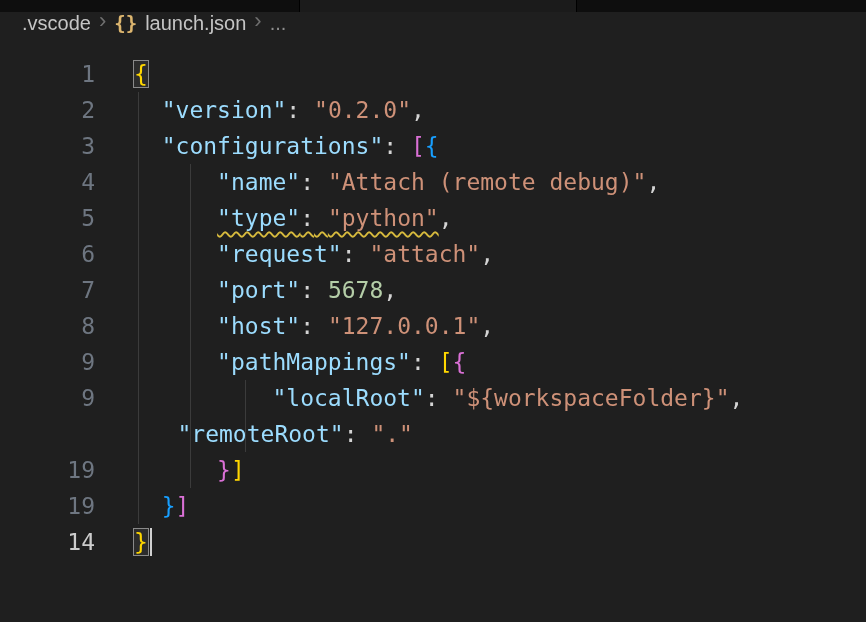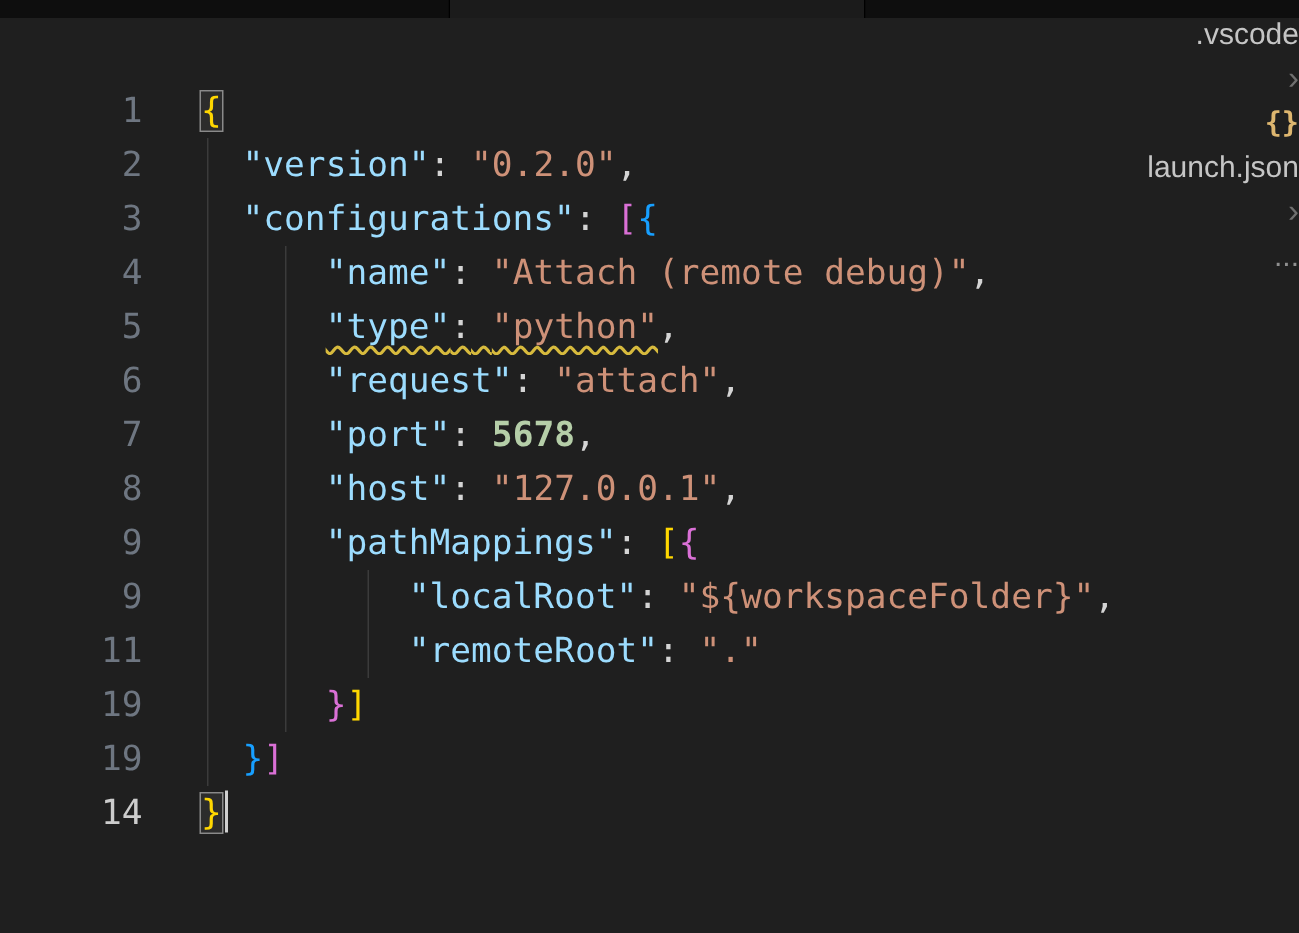--- a/index.html
+++ b/index.html
@@ -6,21 +6,21 @@
   body{
     width:866px;height:622px;overflow:hidden;
     background:var(--bg,#1f1f1f);
     font-family:"Liberation Sans", sans-serif;
   }
   
   .tabstrip{position:relative;width:866px;height:12px;background:#0e0e0e;}
   .tabstrip .seg{position:absolute;top:0;height:12px;background:#1b1b1b;border-left:1px solid #000;border-right:1px solid #000;}
 
   
-  .breadcrumbs{height:44px;display:flex;align-items:flex-end;padding-left:22px;gap:8px;flex-direction:column;}
+  .breadcrumbs{height:44px;display:flex;align-items:flex-start;padding-left:22px;gap:8px;}
   .bc-item{color:var(--bcText,#c5c5c5);font-size:20px;cursor:pointer;}
   .bc-sep{color:var(--bcDim,#6f6f6f);font-size:22px;line-height:20px;transform:translateY(-1px);}
   .bc-icon{color:var(--iconColor,#ddb66f);font-family:"DejaVu Sans Mono",monospace;font-size:19px;font-weight:bold;}
   .bc-more{color:#8f8f8f;}
 
   
   .code-area{position:relative;}
   .guide{position:absolute;width:1px;background:var(--guide,#3b3b3b);z-index:0;}
   .g1{left:138px;top:36px;height:432px;}
   .g2{left:190px;top:108px;height:324px;}
@@ -34,21 +34,21 @@
     user-select:none;cursor:pointer;
   }
   .ln.active{color:var(--gutterActive,#cccccc);}
   pre.codetext{
     margin:0;padding:0 0 0 39px;
     font-family:"DejaVu Sans Mono",monospace;font-size:23px;line-height:36px;
     color:var(--punc,#d4d4d4);white-space:pre;
   }
   .key{color:var(--key,#9cdcfe);}
   .str{color:var(--str,#ce9178);}
-  .num{color:var(--num,#b5cea8);font-weight:bold;}
+  .num{color:var(--num,#b5cea8);}
   .punc{color:var(--punc,#d4d4d4);}
   .b1{color:var(--b1,#ffd700);}
   .b2{color:var(--b2,#da70d6);}
   .b3{color:var(--b3,#179fff);}
   .sq{
     text-decoration:underline wavy var(--squiggle,#d7ba3d);
     text-decoration-thickness:2px;
     text-underline-offset:5px;
     text-decoration-skip-ink:none;
   }
@@ -118,21 +118,20 @@
       </div>
       <div class="line">
         <div class="ln">9</div>
         <pre class="codetext"><span>      </span><span class="key">"pathMappings"</span><span class="punc">:</span><span> </span><span class="b1">[</span><span class="b2">{</span></pre>
       </div>
       <div class="line">
         <div class="ln">9</div>
         <pre class="codetext"><span>          </span><span class="key">"localRoot"</span><span class="punc">:</span><span> </span><span class="str">"${workspaceFolder}"</span><span class="punc">,</span></pre>
       </div>
       <div class="line">
-        <div class="ln">11</div>
         <pre class="codetext"><span>          </span><span class="key">"remoteRoot"</span><span class="punc">:</span><span> </span><span class="str">"."</span></pre>
       </div>
       <div class="line">
         <div class="ln">19</div>
         <pre class="codetext"><span>      </span><span class="b2">}</span><span class="b1">]</span></pre>
       </div>
       <div class="line">
         <div class="ln">19</div>
         <pre class="codetext"><span>  </span><span class="b3">}</span><span class="b2">]</span></pre>
       </div>

